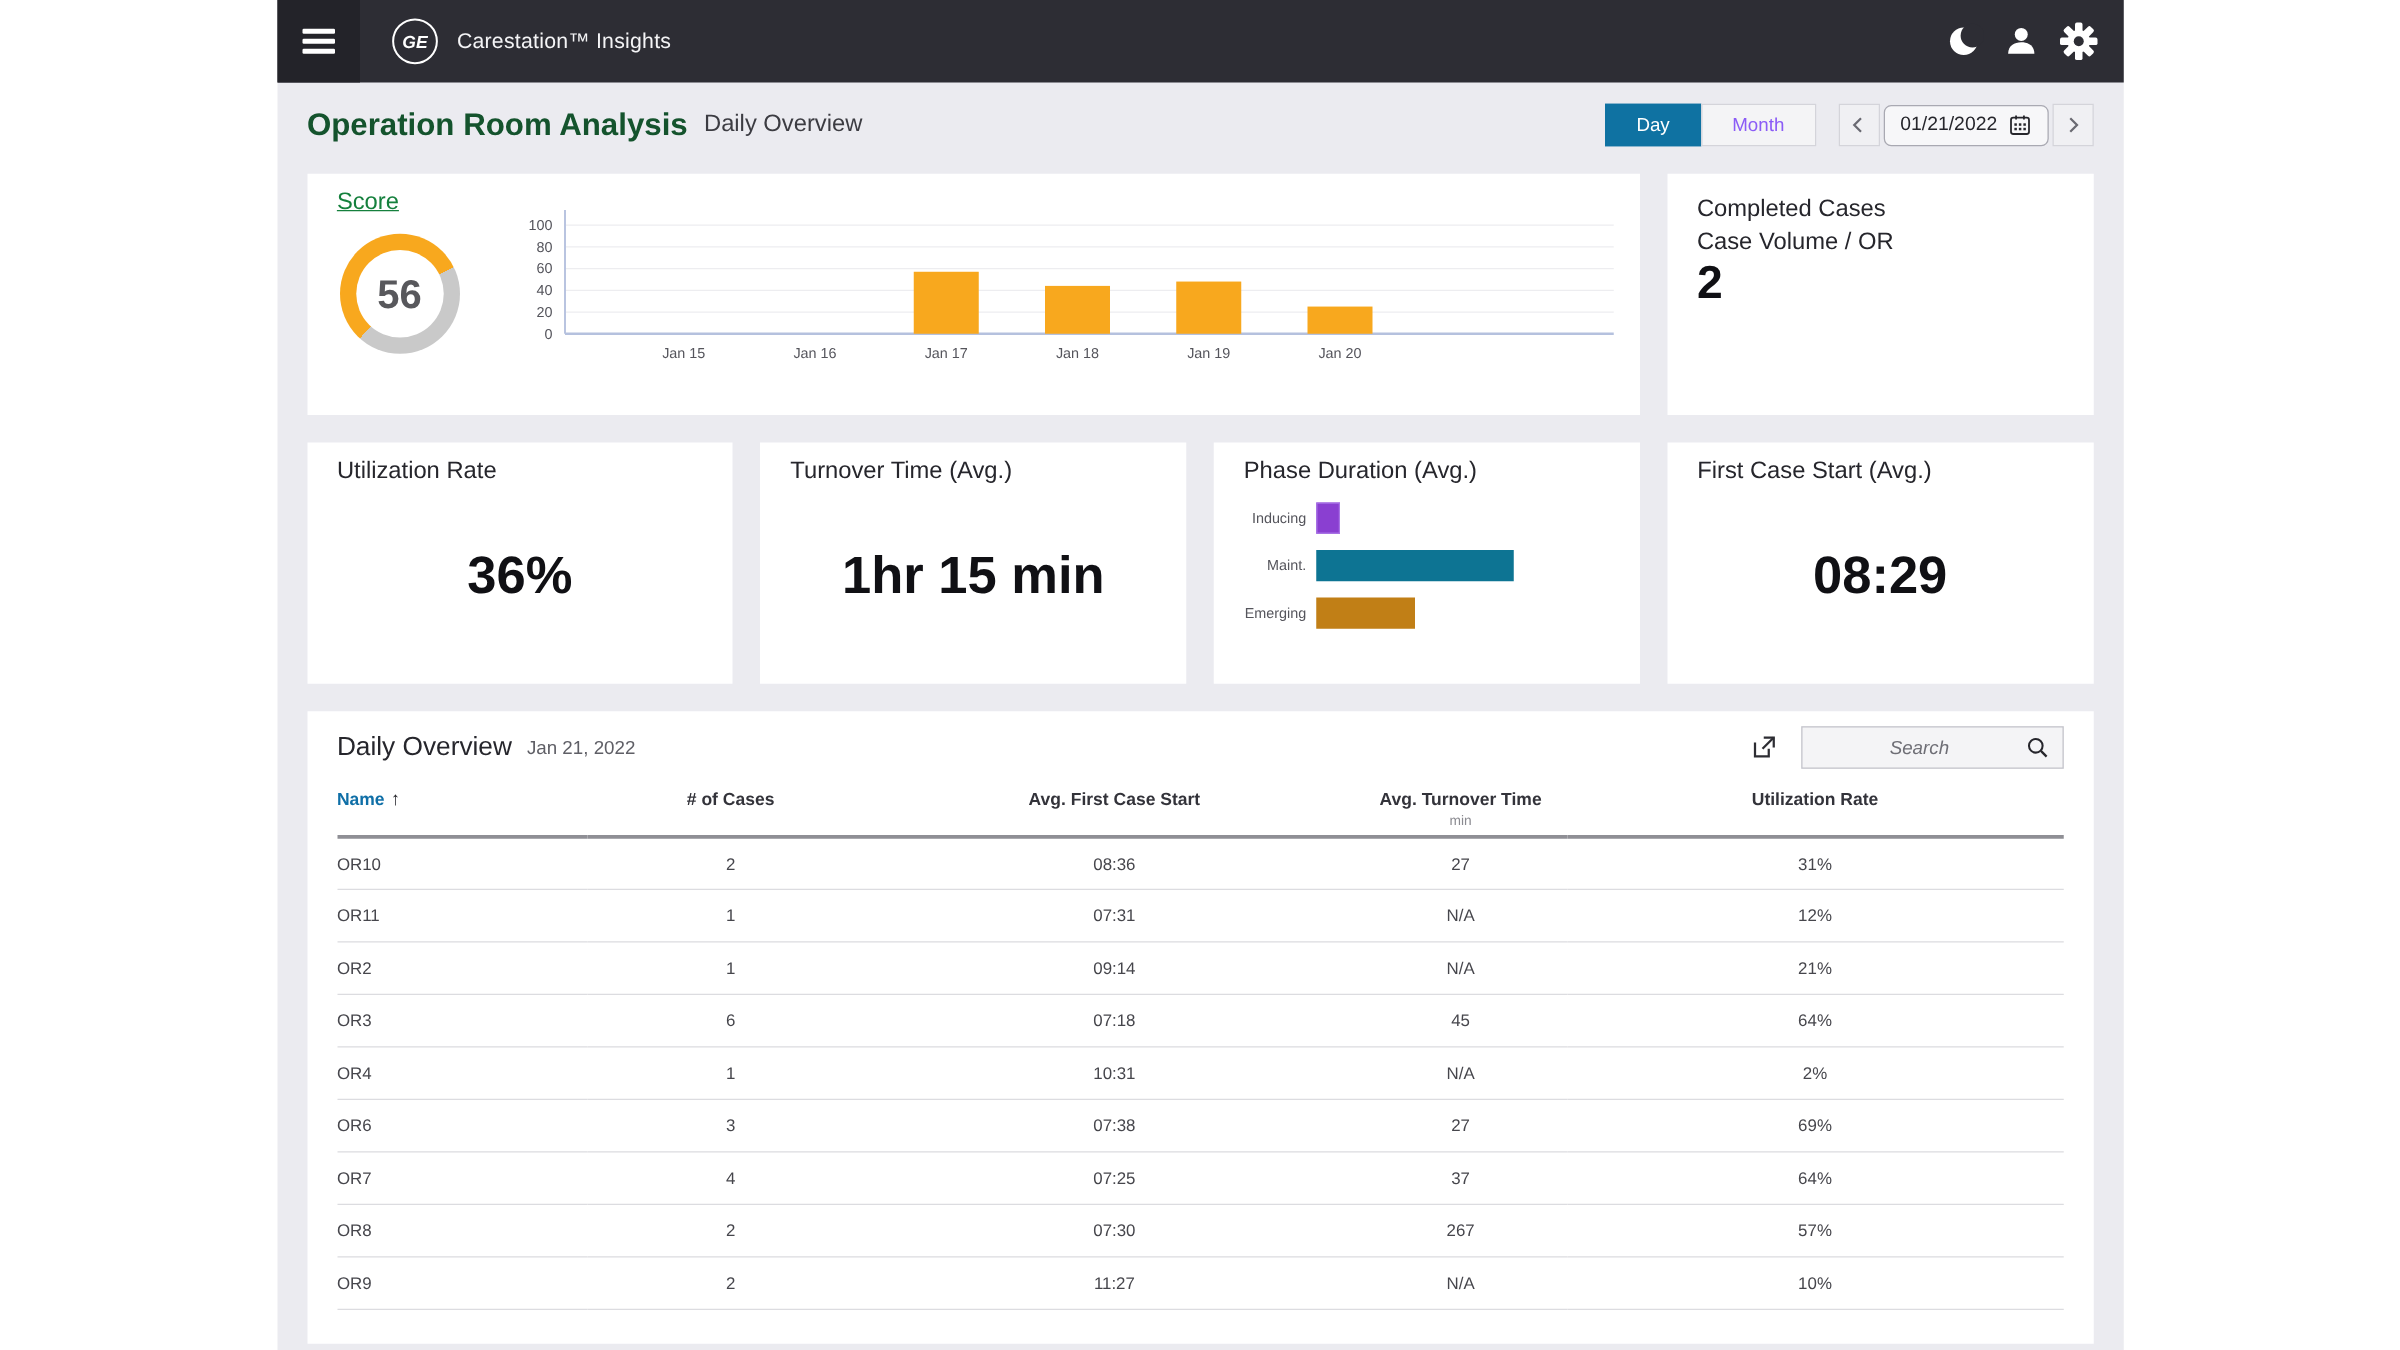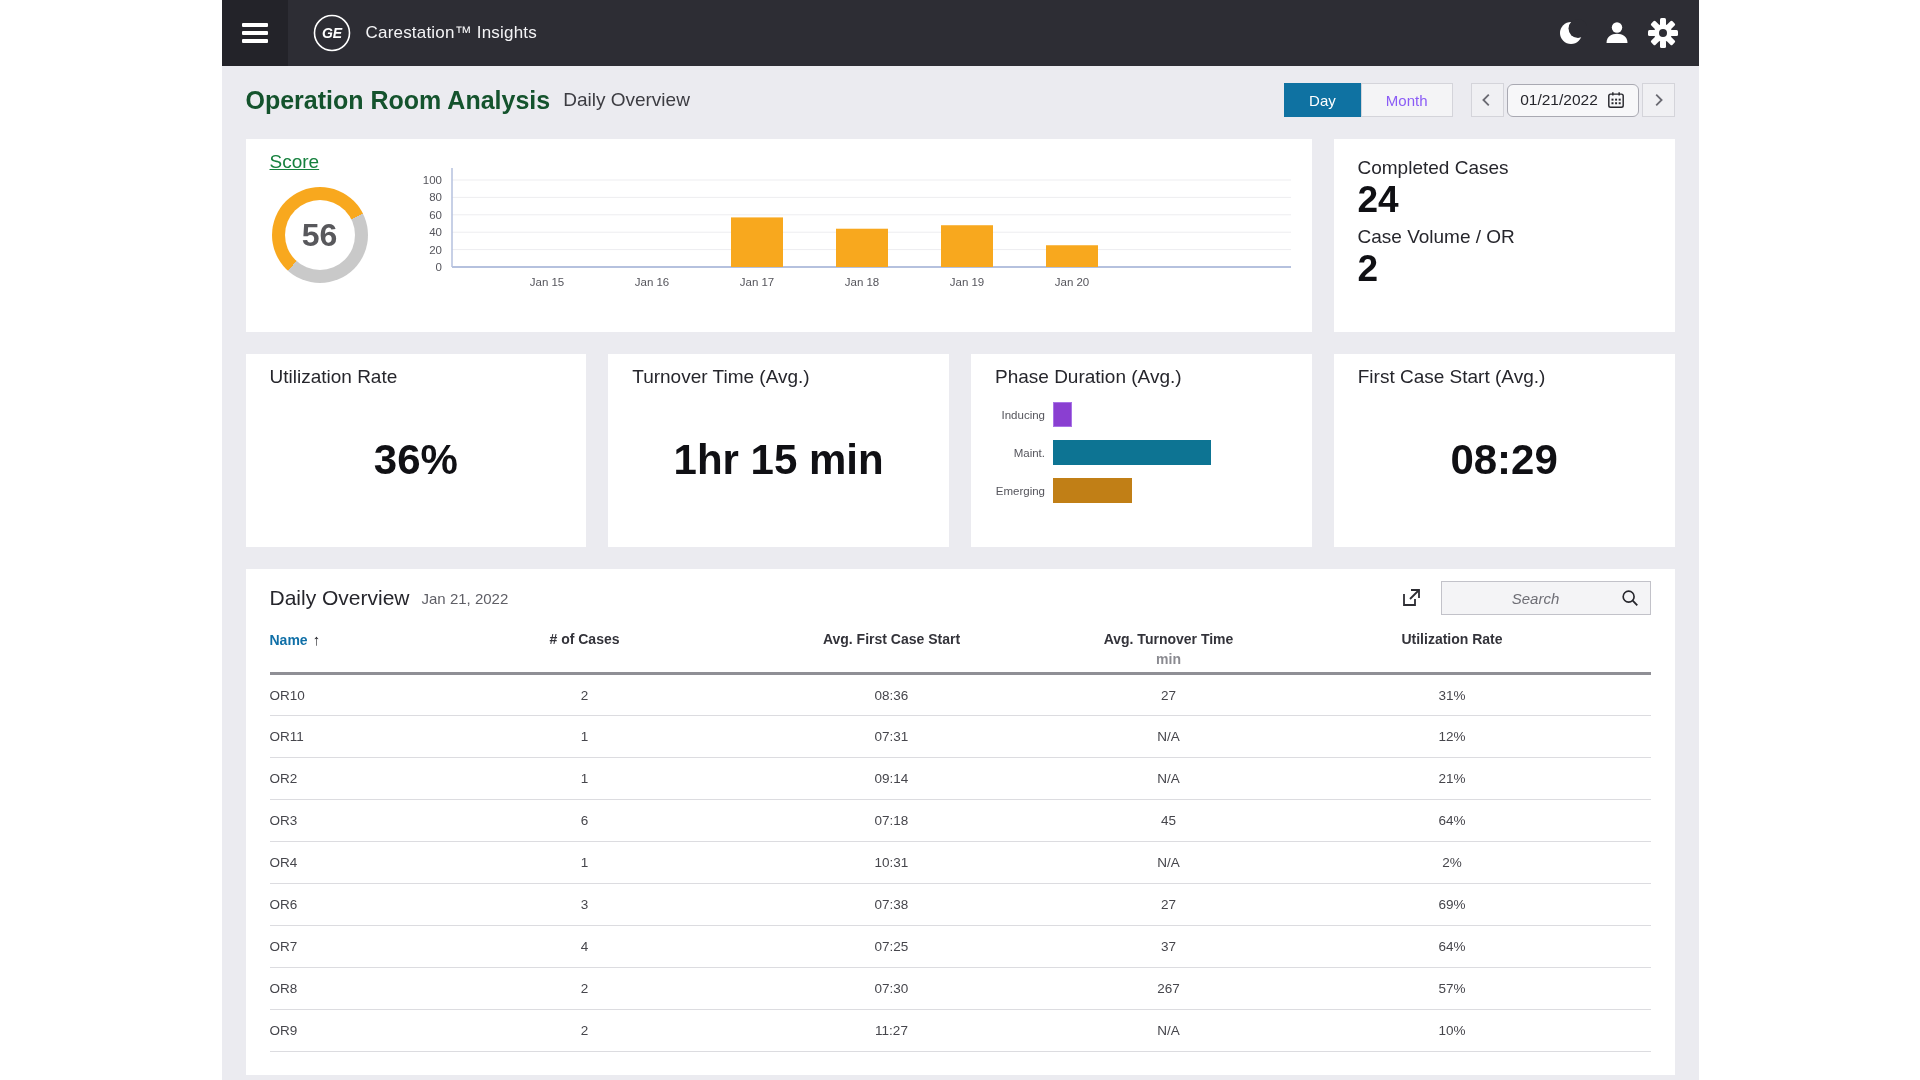--- a/index.html
+++ b/index.html
@@ -74,21 +74,21 @@
   .search-box input { border:none; background:transparent; outline:none; flex:1; min-width:0;
     font-size:15px; font-style:italic; color:#3c3c42; font-family:inherit;text-align:center; }
   .search-box input::placeholder { color:#6e6e75; font-style:italic; }
 
   table { width:100%; border-collapse:collapse; margin-top:10px; }
   th { font-size:14px; font-weight:700; color:#33333a; padding:6px 0 4px; vertical-align:top;
     border-bottom:3px solid #8f8f95; line-height:1.25; }
   th.name { text-align:left; color:#0f6fa7; }
   th.center, td.center { text-align:center; }
   .sort-arrow { color:#26262c; font-weight:400; margin-left:5px; font-size:15px; }
-  .th-sub { display:block; font-size:14px; font-weight:700; color:#8a8a90; margin-top:2px; }
+  .th-sub { display:block; font-size:11px; font-weight:400; color:#8a8a90; margin-top:2px; }
   td { font-size:13.5px; color:#46464c; height:42px; padding:0; border-bottom:1px solid #dcdce0; }
   td.name { text-align:left; }
 </style>
 </head>
 <body>
 
 <div class="page">
 
   <div class="topbar">
     <button class="menu-btn">
@@ -203,21 +203,20 @@
             <text x="616" y="147" text-anchor="middle" font-size="11.5" fill="#55555c">Jan 18</text>
             <rect x="590" y="89.72" width="52" height="38.28" fill="#f8a81e"></rect>
             <text x="721" y="147" text-anchor="middle" font-size="11.5" fill="#55555c">Jan 19</text>
             <rect x="695" y="86.24000000000001" width="52" height="41.76" fill="#f8a81e"></rect>
             <text x="826" y="147" text-anchor="middle" font-size="11.5" fill="#55555c">Jan 20</text>
             <rect x="800" y="106.25" width="52" height="21.75" fill="#f8a81e"></rect>
           </svg>
       </div>
       <div class="card kpi-card">
         <div class="kpi-title">Completed Cases</div>
-        <div class="kpi-value">24</div>
         <div class="kpi-title">Case Volume / OR</div>
         <div class="kpi-value">2</div>
       </div>
     </div>
 
     <div class="row2">
       <div class="card center-card">
         <div style="font-size:19px">Utilization Rate</div>
         <div class="center-value">36%</div>
       </div>

